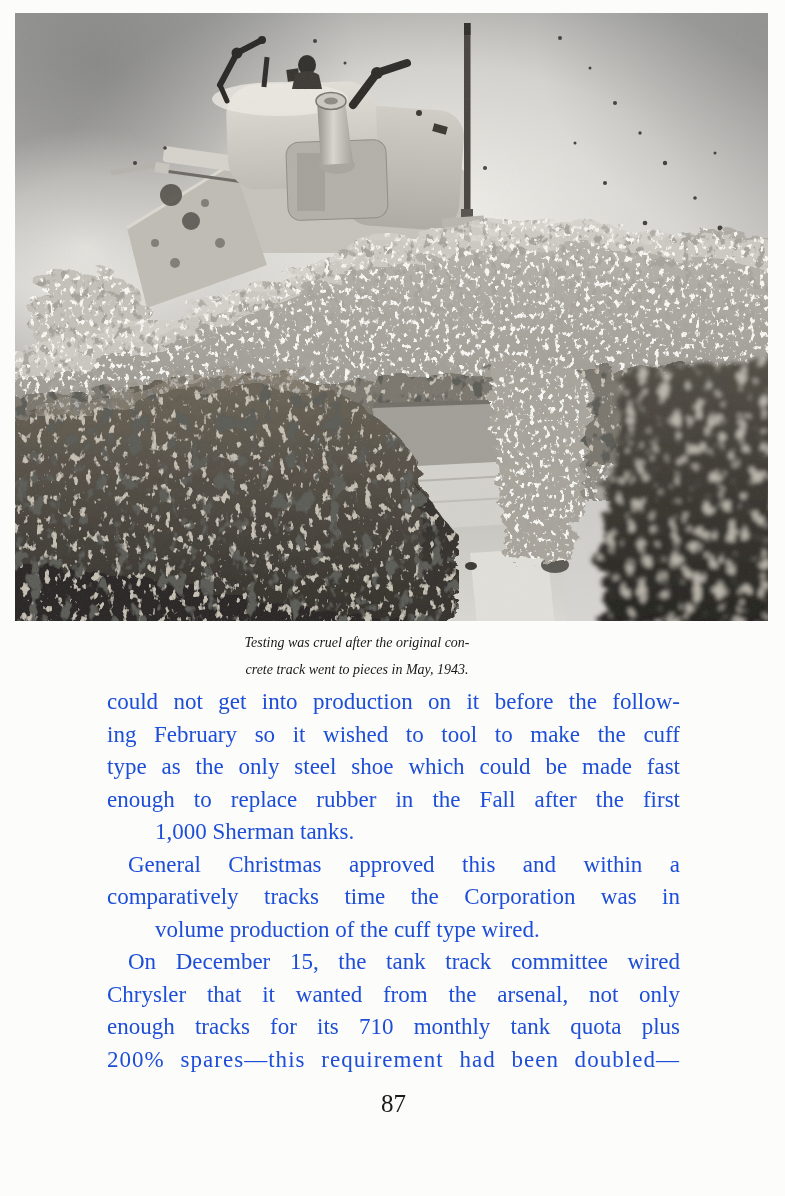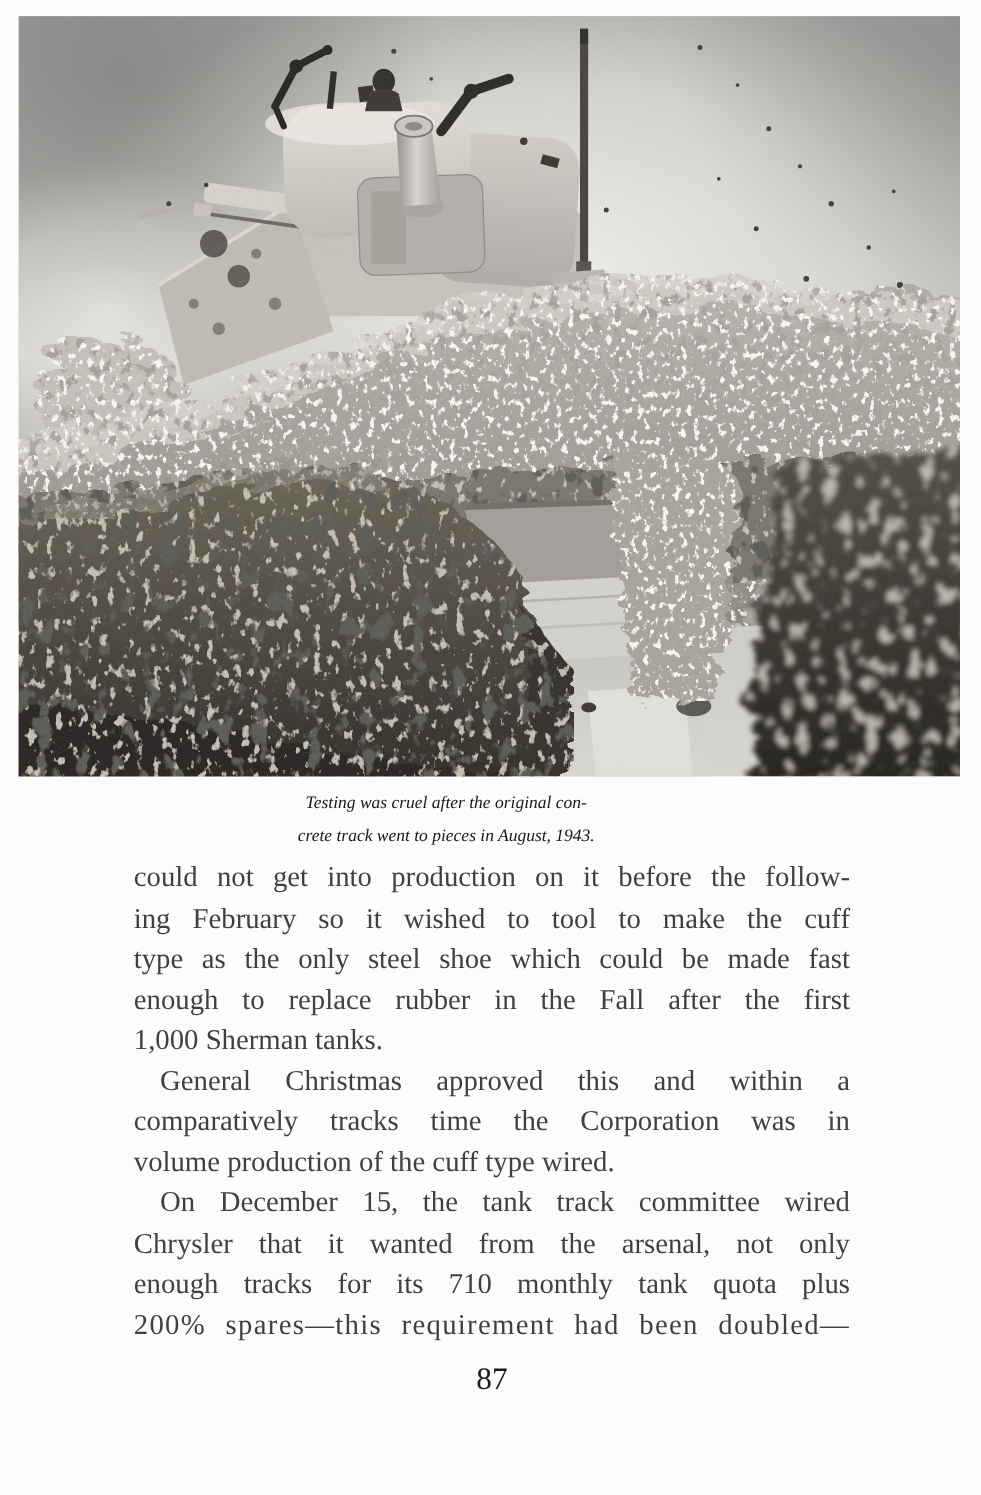--- a/index.html
+++ b/index.html
@@ -19,27 +19,27 @@
     background:#b8b6b2;
   }
   .photo svg{display:block;}
   .caption{
     position:absolute;left:95px;top:629px;width:524px;
     text-align:center;font-style:italic;
     font-size:14px;line-height:27px;color:#181816;
   }
   .body-text{
     position:absolute;left:107px;top:686px;width:573px;
-    font-size:23px;color:#404040;
+    font-size:23px;color:#1d4ed8;
   }
   .line{
     display:block;line-height:32.5px;
     text-align:justify;text-align-last:justify;
   }
-  .line.endp{text-align-last:left;}
+  .line.endp{text-align-last:left;margin-left:48px;}
   .line.indent{text-indent:21px;}
   .line.ls{letter-spacing:.045em;}
   .page-number{
     position:absolute;left:107px;top:1090px;width:573px;
     text-align:center;font-size:25px;color:#1a1a18;
   }
 </style>
 </head>
 <body>
 
@@ -289,21 +289,21 @@
 
       <path d="M585,613 C580,540 582,480 594,432 C602,404 594,382 606,362
                C622,344 660,350 692,344 C720,340 740,342 778,336 L778,613 Z" fill="url(#rbankG)" filter="url(#bankBlurF)"></path>
 
       <rect x="0" y="0" width="753" height="608" filter="url(#grainF)" opacity="0.55"></rect>
     </svg>
   </div>
 
   <figcaption class="caption">
     <div>Testing was cruel after the original con-</div>
-    <div>crete track went to pieces in August, 1943.</div>
+    <div>crete track went to pieces in May, 1943.</div>
   </figcaption>
 
   <div class="body-text">
     <div>
       <span class="line">could not get into production on it before the follow-</span>
       <span class="line">ing February so it wished to tool to make the cuff</span>
       <span class="line">type as the only steel shoe which could be made fast</span>
       <span class="line">enough to replace rubber in the Fall after the first</span>
       <span class="line endp">1,000 Sherman tanks.</span>
     </div>

